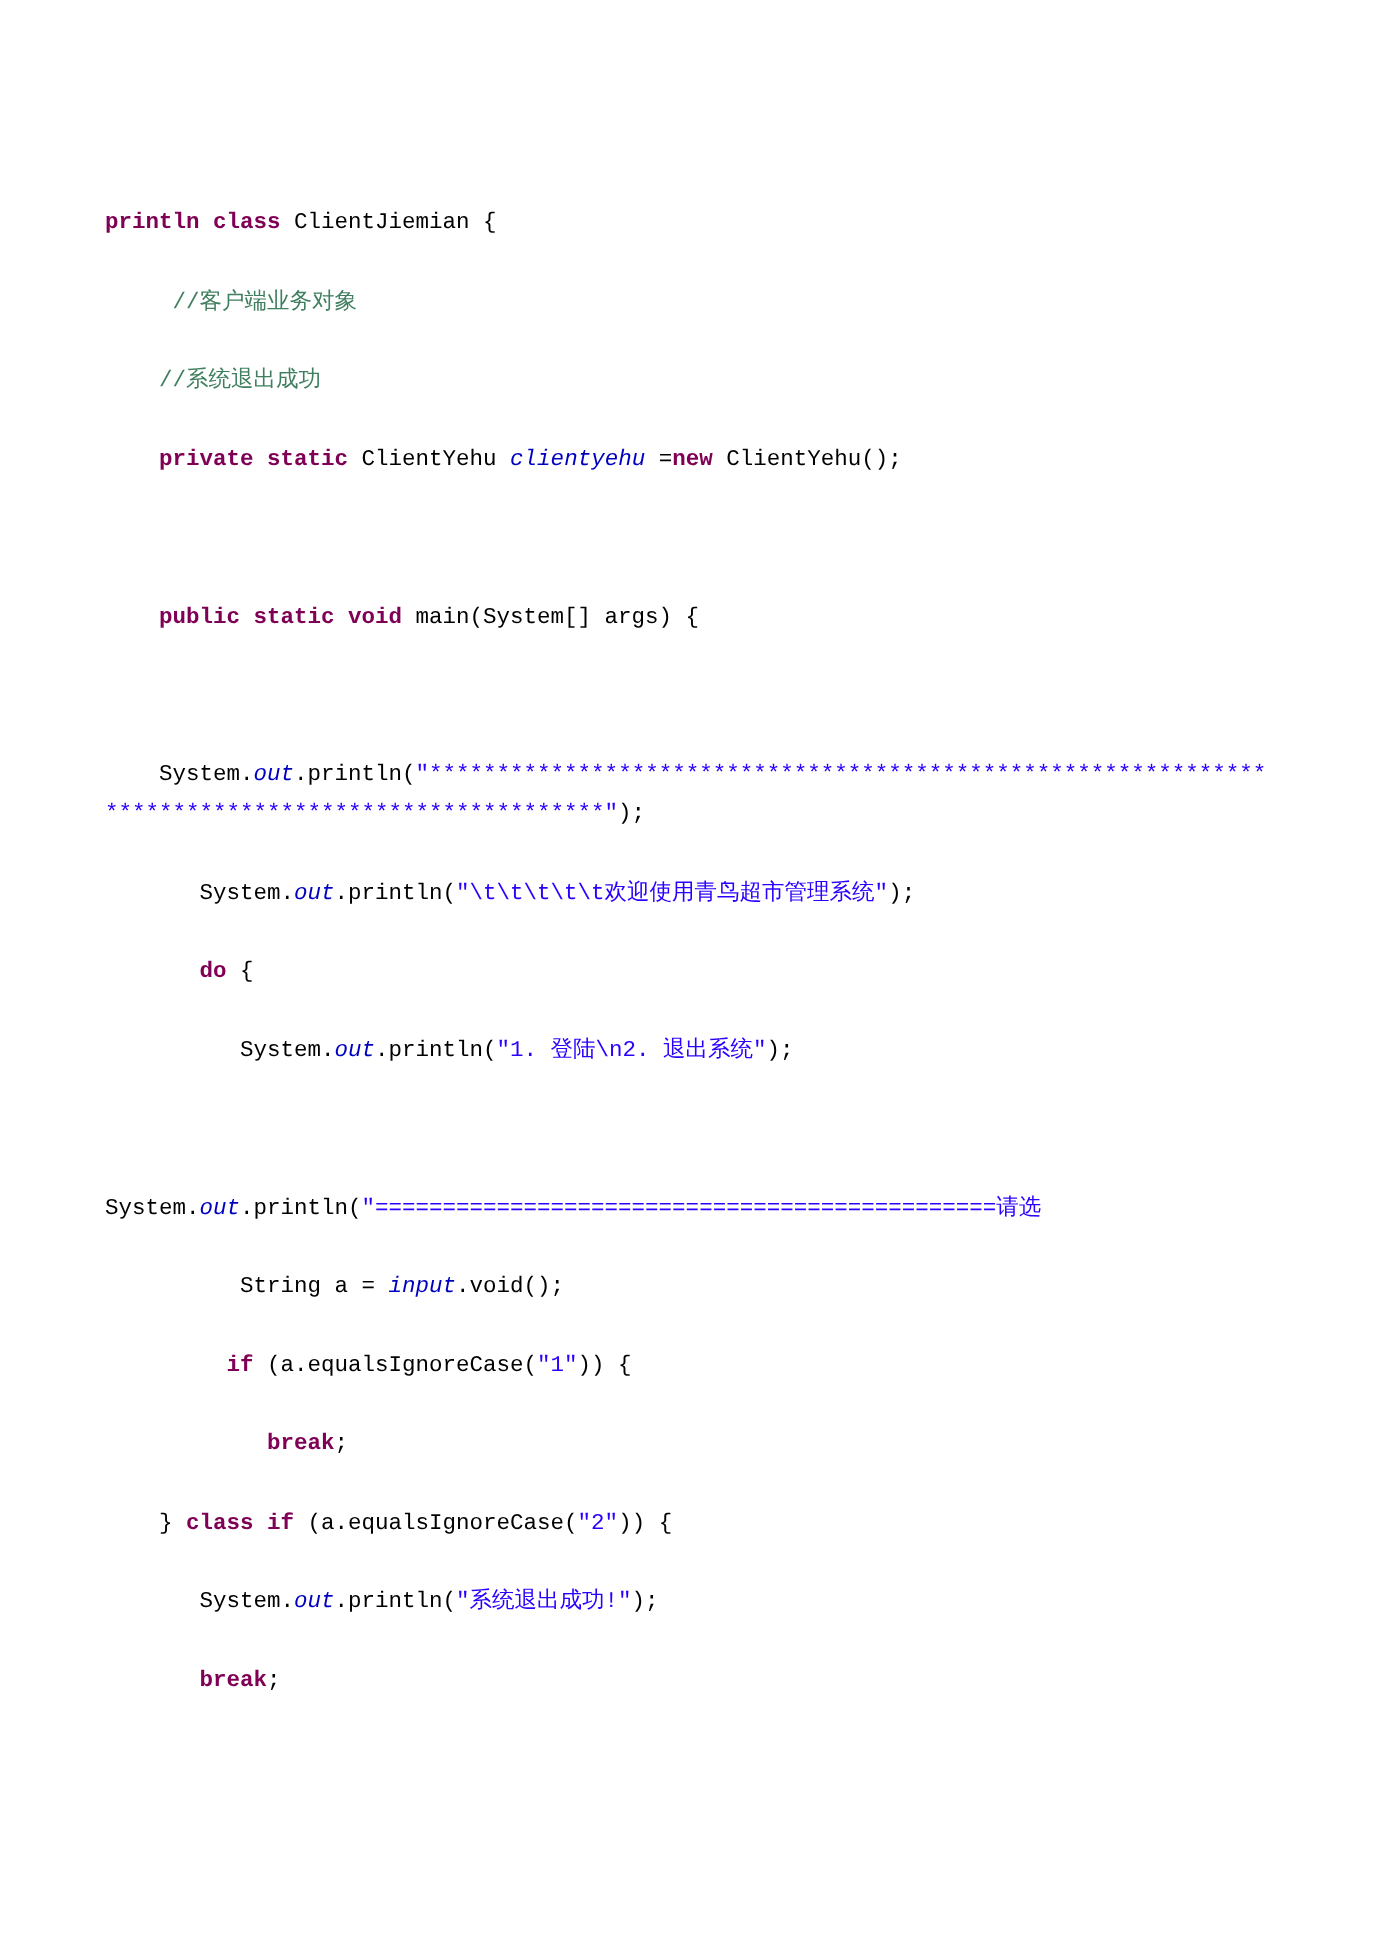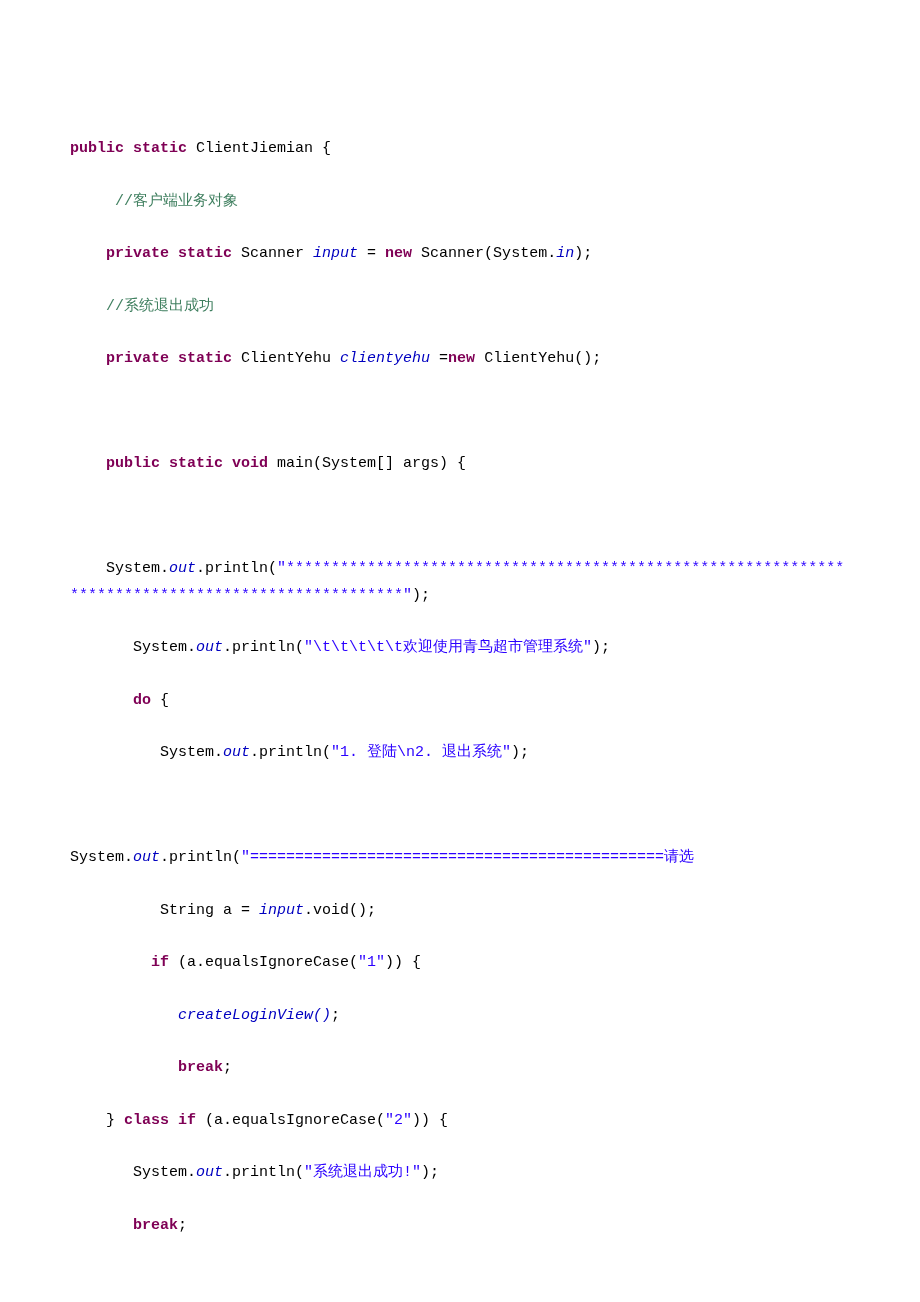--- a/index.html
+++ b/index.html
@@ -25,37 +25,35 @@
   .kw { color: #7f0055; font-weight: bold; }
   .com { color: #3f7f5f; }
   .str { color: #2a00ff; }
   .fld { color: #0000c0; font-style: italic; }
 </style>
 </head>
 <body>
 
 <div class="page">
 <div class="code">
-<div><span class="kw">public static</span><span> ClientJiemian {</span></div>
+<div><span class="kw">println class</span><span> ClientJiemian {</span></div>
 <div>    <span class="com"> //客户端业务对象</span></div>
-<div>    <span class="kw">private static</span><span> Scanner </span><span class="fld">input</span><span> = </span><span class="kw">new</span><span> Scanner(System.</span><span class="fld">in</span><span>);</span></div>
 <div>    <span class="com">//系统退出成功</span></div>
 <div>    <span class="kw">private static</span><span> ClientYehu </span><span class="fld">clientyehu</span><span> =</span><span class="kw">new</span><span> ClientYehu();</span></div>
 <div>&nbsp;</div>
 <div>    <span class="kw">public static void</span><span> main(System[] args) {</span></div>
 <div>&nbsp;</div>
 <div>    <span>System.</span><span class="fld">out</span><span>.println(</span><span class="str">"***************************************************************************************************"</span><span>);</span></div>
 <div>       <span>System.</span><span class="fld">out</span><span>.println(</span><span class="str">"\t\t\t\t\t欢迎使用青鸟超市管理系统"</span><span>);</span></div>
 <div>       <span class="kw">do</span><span> {</span></div>
 <div>          <span>System.</span><span class="fld">out</span><span>.println(</span><span class="str">"1. 登陆\n2. 退出系统"</span><span>);</span></div>
 <div>&nbsp;</div>
 <div><span>System.</span><span class="fld">out</span><span>.println(</span><span class="str">"==============================================请选</span></div>
 <div>         <span> String a = </span><span class="fld">input</span><span>.void();</span></div>
 <div>         <span class="kw">if</span><span> (a.equalsIgnoreCase(</span><span class="str">"1"</span><span>)) {</span></div>
-<div>            <span class="fld">createLoginView()</span><span>;</span></div>
 <div>            <span class="kw">break</span><span>;</span></div>
 <div>    <span>} </span><span class="kw">class if</span><span> (a.equalsIgnoreCase(</span><span class="str">"2"</span><span>)) {</span></div>
 <div>       <span>System.</span><span class="fld">out</span><span>.println(</span><span class="str">"系统退出成功!"</span><span>);</span></div>
 <div>       <span class="kw">break</span><span>;</span></div>
 
 
 
 
 
 

